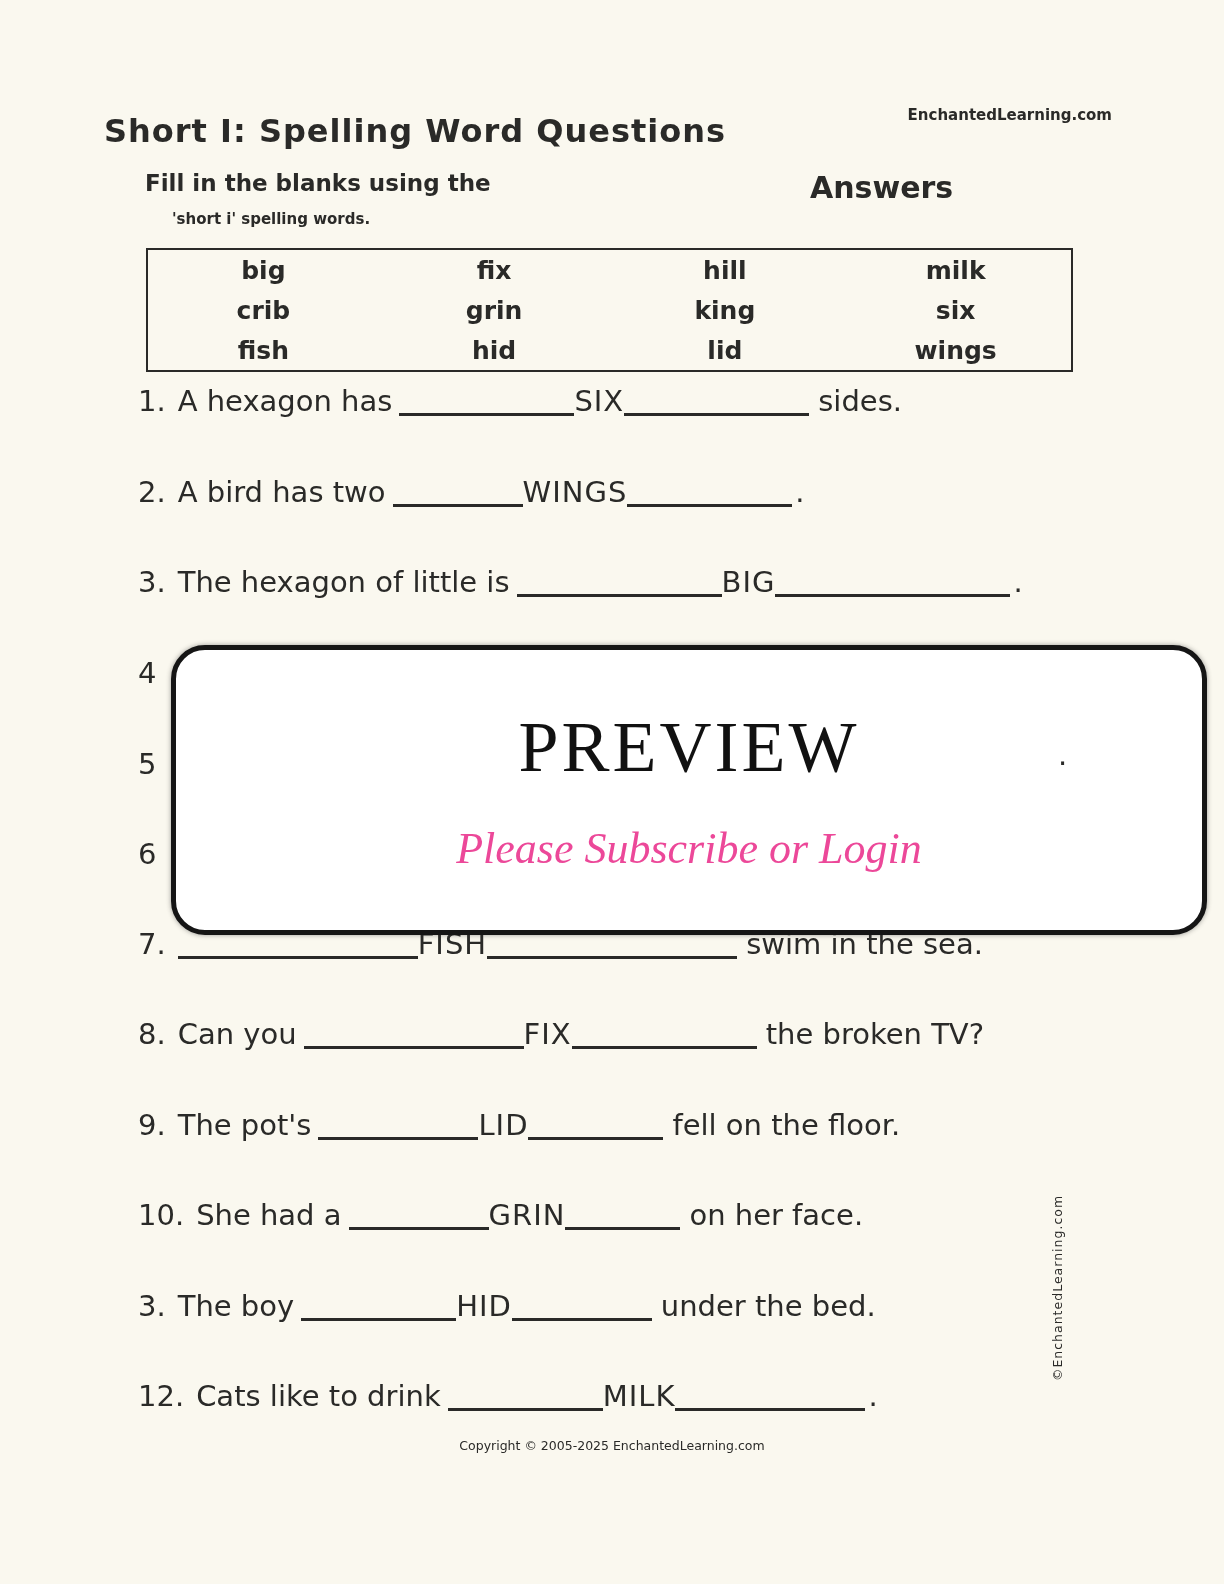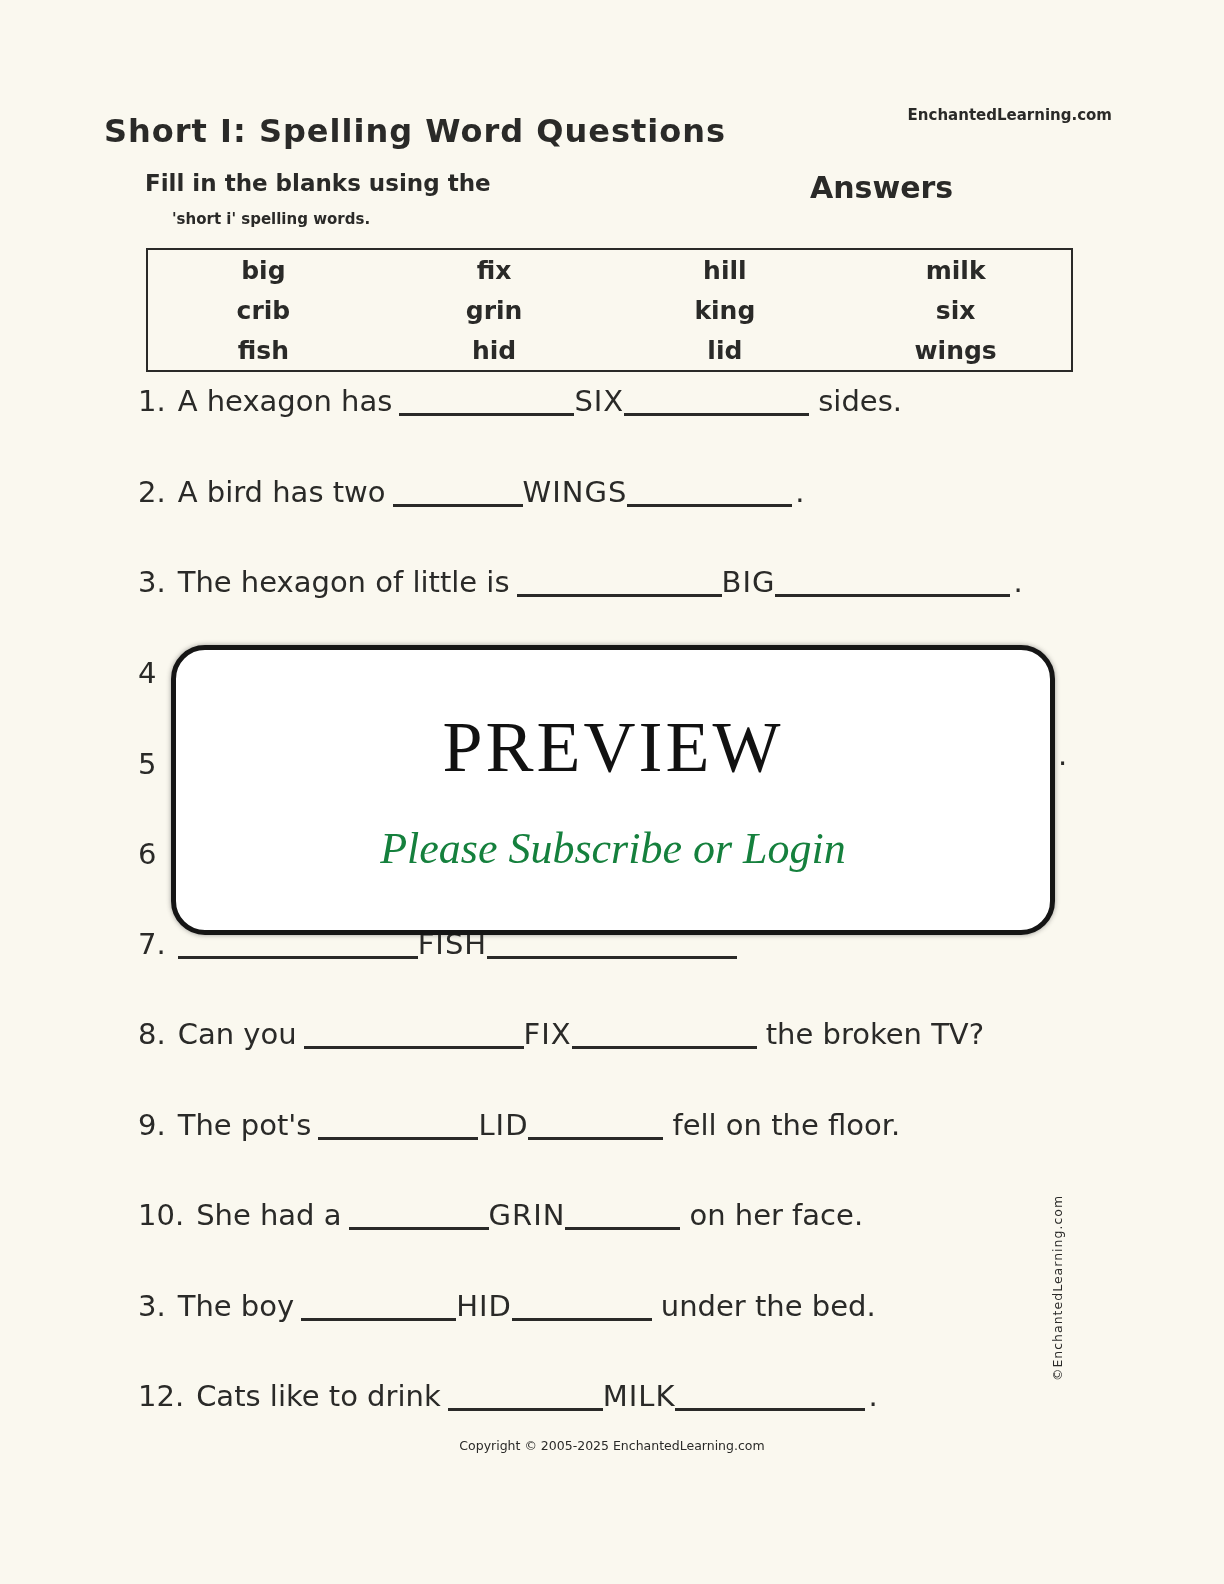--- a/index.html
+++ b/index.html
@@ -59,21 +59,21 @@
   .ans { letter-spacing: 1px; }
   .blank {
     display: inline-block;
     height: 5px;
     border-bottom: 3px solid #2A2A28;
     transform: translateY(5px);
   }
 
   .preview-overlay {
     top: 645px; left: 171px;
-    width: 884px; height: 290px;
+    width: 1036px; height: 290px;
     box-sizing: border-box;
     background: #FFFFFF;
     border: 5px solid #151515;
     border-radius: 34px;
     z-index: 5;
     display: flex;
     flex-direction: column;
     align-items: center;
     justify-content: center;
     gap: 34px;
@@ -82,21 +82,21 @@
   .preview-title {
     font-family: "Liberation Serif", serif;
     font-size: 72px;
     letter-spacing: 3px;
     color: #111;
   }
   .preview-subtitle {
     font-family: "Liberation Serif", serif;
     font-style: italic;
     font-size: 44px;
-    color: #15803d;
+    color: #ec4899;
   }
 
   .q5-period {
     top: 738px; left: 1058px;
     font-size: 29px;
     z-index: 6;
   }
 
   .copyright {
     top: 1438px; left: 0; right: 0;
@@ -172,20 +172,21 @@
 <span class="abs q5-period">.</span>
 <div class="q" style="top:836px">
   <span class="qnum">6</span>
 </div>
 
 <div class="q" style="top:926px">
   <span class="qnum">7.</span>
   <span class="blank" style="width:240px"></span>
   <span class="ans">FISH</span>
   <span class="blank" style="width:250px"></span>
+  <span class="qpost">swim in the sea.</span>
 </div>
 
 <div class="q" style="top:1016px">
   <span class="qnum">8.</span>
   <span class="qpre">Can you</span>
   <span class="blank" style="width:220px"></span>
   <span class="ans">FIX</span>
   <span class="blank" style="width:185px"></span>
   <span class="qpost">the broken TV?</span>
 </div>

